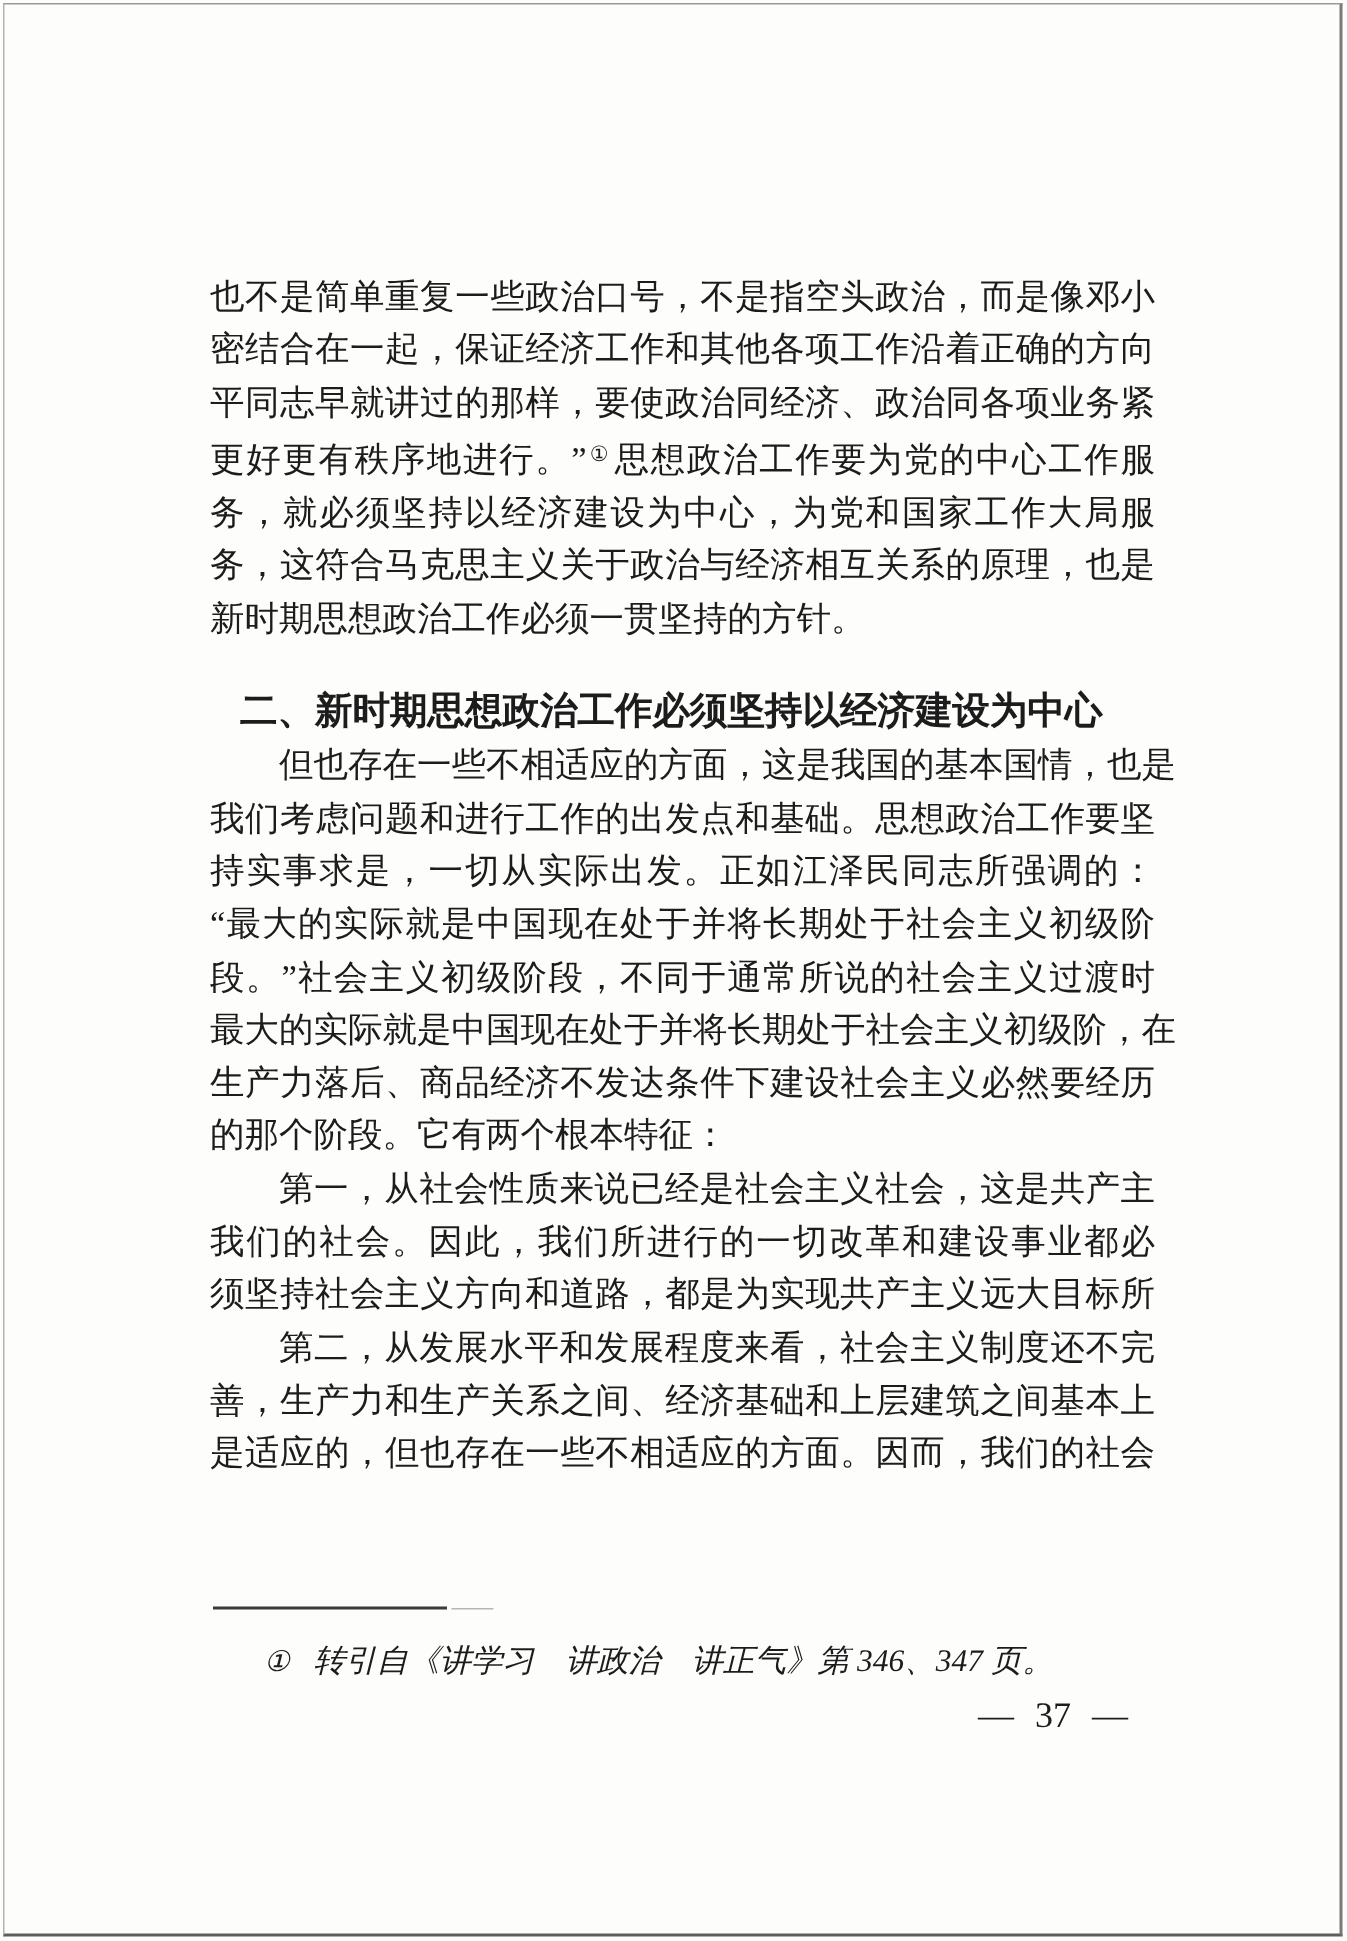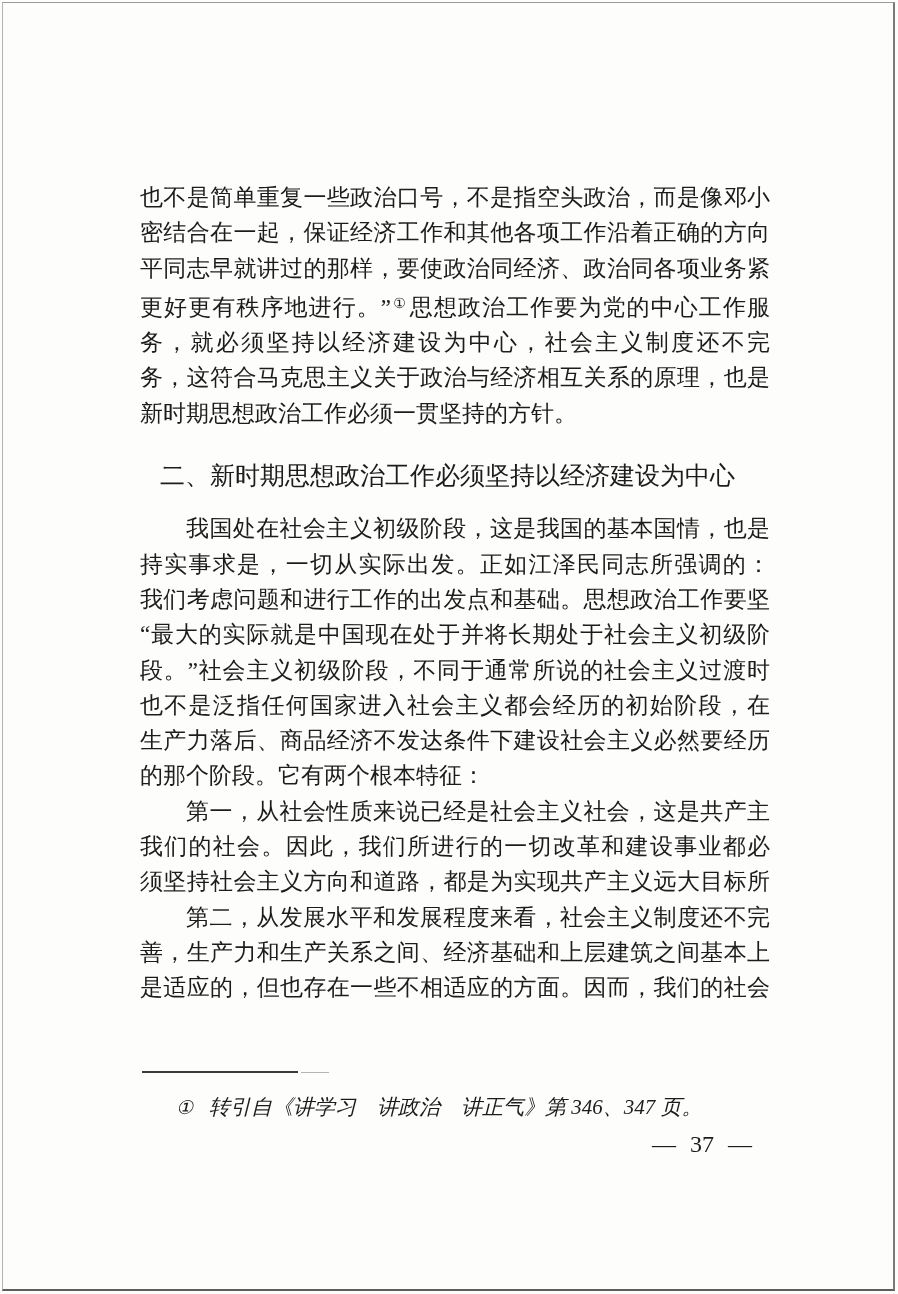--- a/index.html
+++ b/index.html
@@ -32,25 +32,25 @@
   }
   .line {
     text-align: justify;
     text-align-last: justify;
     white-space: nowrap;
   }
   .line.endp { text-align-last: left; font-family: Liberation Serif, serif; }
   .line.ind { text-indent: 46px; }
   .heading {
     font-family: "Liberation Sans", "DejaVu Sans", sans-serif;
-    font-weight: normal;
+    font-weight: bold;
     font-size: 25px;
     line-height: 35.3px;
     padding-left: 20px;
-    margin: 27px 0 18px 0;
+    margin: 27px 0 0 0;
     white-space: nowrap;
   }
   .note-ref {
     font-size: 14px;
     vertical-align: 7px;
     margin: 0 1px;
   }
   .post-gap { margin-left: 2px; }
   .fn-rule {
     position: absolute;
@@ -89,32 +89,32 @@
   <div class="frame"></div>
 
   <main class="text-block">
 
     <div class="line">也不是简单重复一些政治口号，不是指空头政治，而是像邓小</div>
     <div class="line">密结合在一起，保证经济工作和其他各项工作沿着正确的方向</div>
     <div class="line">平同志早就讲过的那样，要使政治同经济、政治同各项业务紧</div>
     <div class="line">
       <span>更好更有秩序地进行。”</span><sup class="note-ref">①</sup><span class="post-gap">思想政治工作要为党的中心工作服</span>
     </div>
-    <div class="line">务，就必须坚持以经济建设为中心，社会主义制度还不完</div>
+    <div class="line">务，就必须坚持以经济建设为中心，为党和国家工作大局服</div>
     <div class="line">务，这符合马克思主义关于政治与经济相互关系的原理，也是</div>
     <div class="line endp">新时期思想政治工作必须一贯坚持的方针。</div>
 
     <div class="heading">二、新时期思想政治工作必须坚持以经济建设为中心</div>
 
-    <div class="line ind">我国处在社会主义初级阶段，这是我国的基本国情，也是</div>
+    <div class="line ind">但也存在一些不相适应的方面，这是我国的基本国情，也是</div>
+    <div class="line">我们考虑问题和进行工作的出发点和基础。思想政治工作要坚</div>
     <div class="line">持实事求是，一切从实际出发。正如江泽民同志所强调的：</div>
-    <div class="line">我们考虑问题和进行工作的出发点和基础。思想政治工作要坚</div>
     <div class="line">“最大的实际就是中国现在处于并将长期处于社会主义初级阶</div>
     <div class="line">段。”社会主义初级阶段，不同于通常所说的社会主义过渡时</div>
-    <div class="line">也不是泛指任何国家进入社会主义都会经历的初始阶段，在</div>
+    <div class="line">最大的实际就是中国现在处于并将长期处于社会主义初级阶，在</div>
     <div class="line">生产力落后、商品经济不发达条件下建设社会主义必然要经历</div>
     <div class="line endp">的那个阶段。它有两个根本特征：</div>
 
     <div class="line ind">第一，从社会性质来说已经是社会主义社会，这是共产主</div>
     <div class="line">我们的社会。因此，我们所进行的一切改革和建设事业都必</div>
     <div class="line">须坚持社会主义方向和道路，都是为实现共产主义远大目标所</div>
 
     <div class="line ind">第二，从发展水平和发展程度来看，社会主义制度还不完</div>
     <div class="line">善，生产力和生产关系之间、经济基础和上层建筑之间基本上</div>
     <div class="line">是适应的，但也存在一些不相适应的方面。因而，我们的社会</div>

